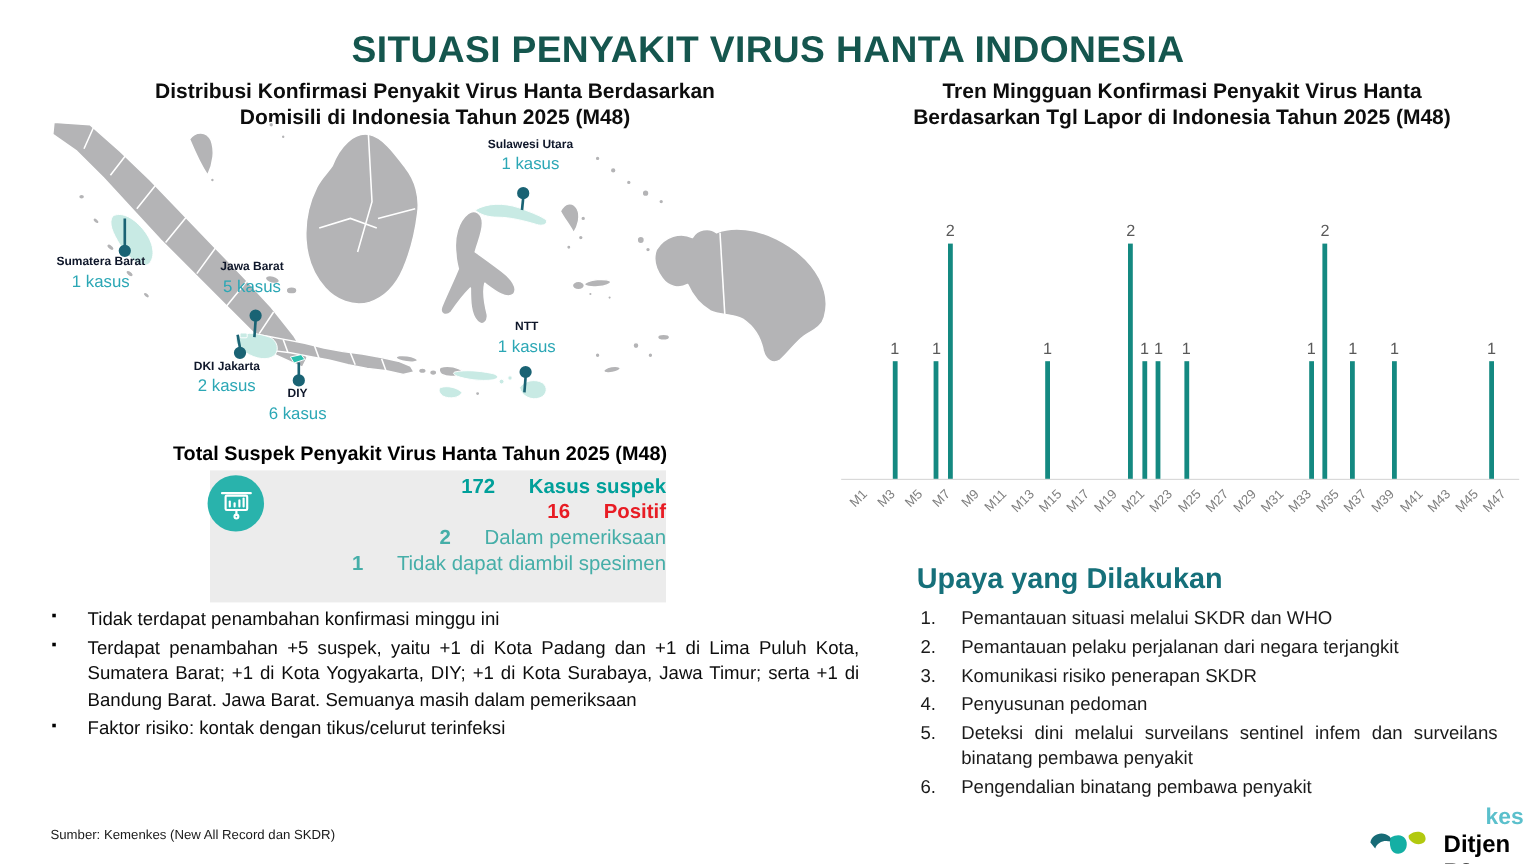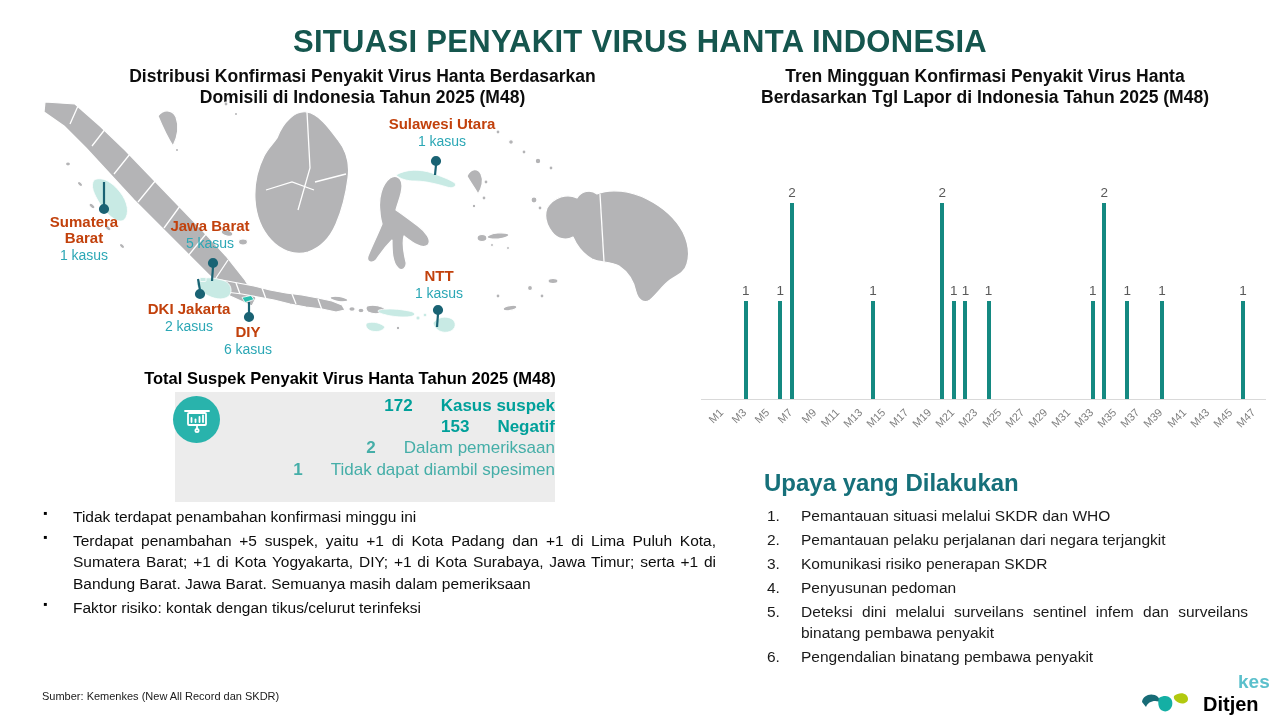--- a/index.html
+++ b/index.html
@@ -10,21 +10,21 @@
   .main-title{top:24px;left:0;width:1280px;text-align:center;font-size:31px;font-weight:bold;
               color:#15564E;letter-spacing:.3px;}
   .subtitle{font-size:17.5px;font-weight:bold;color:#0d0d0d;text-align:center;line-height:1.22;}
   #subtitle-left{left:55px;top:66px;width:615px;}
   #subtitle-right{left:705px;top:66px;width:560px;}
 
   
   #map{left:30px;top:82px;width:660px;height:278px;}
   #map svg{position:absolute;left:0;top:0;}
   .map-label{position:absolute;text-align:center;}
-  .map-label .name{font-size:15px;font-weight:bold;color:#c2410c;line-height:1.08;}
+  .map-label .name{font-size:10px;font-weight:bold;color:#0f172a;line-height:1.08;}
   .map-label .count{font-size:14px;color:#2BA7B5;margin-top:2px;line-height:1.05;}
 
   
   .table-title{left:130px;top:369px;width:440px;text-align:center;font-size:16.5px;font-weight:bold;color:#000;}
   .suspek{left:175px;top:392px;width:380px;height:110px;background:#ECECEC;}
   .srow{display:flex;height:21.4px;align-items:center;font-size:17px;font-weight:bold;justify-content:flex-end;}
   .srow .num{width:83px;text-align:right;}
   .srow .lbl{margin-left:28px;white-space:nowrap;}
   .teal{color:#00A09A;}
   .red{color:#E81C24;}
@@ -223,23 +223,23 @@
     <div class="count">1 kasus</div>
   </div>
 
   <div class="abs table-title">Total Suspek Penyakit Virus Hanta Tahun 2025 (M48)</div>
   <div class="abs suspek">
     <div style="height:3px;"></div>
     <div class="srow teal">
       <div class="num">172</div>
       <div class="lbl">Kasus suspek</div>
     </div>
-    <div class="srow teal">
-      <div class="num">153</div>
-      <div class="lbl">Negatif</div>
+    <div class="srow red">
+      <div class="num">16</div>
+      <div class="lbl">Positif</div>
     </div>
     <div class="srow lteal">
       <div class="num">2</div>
       <div class="lbl normal">Dalam pemeriksaan</div>
     </div>
     <div class="srow lteal">
       <div class="num">1</div>
       <div class="lbl normal">Tidak dapat diambil spesimen</div>
     </div>
   </div>

